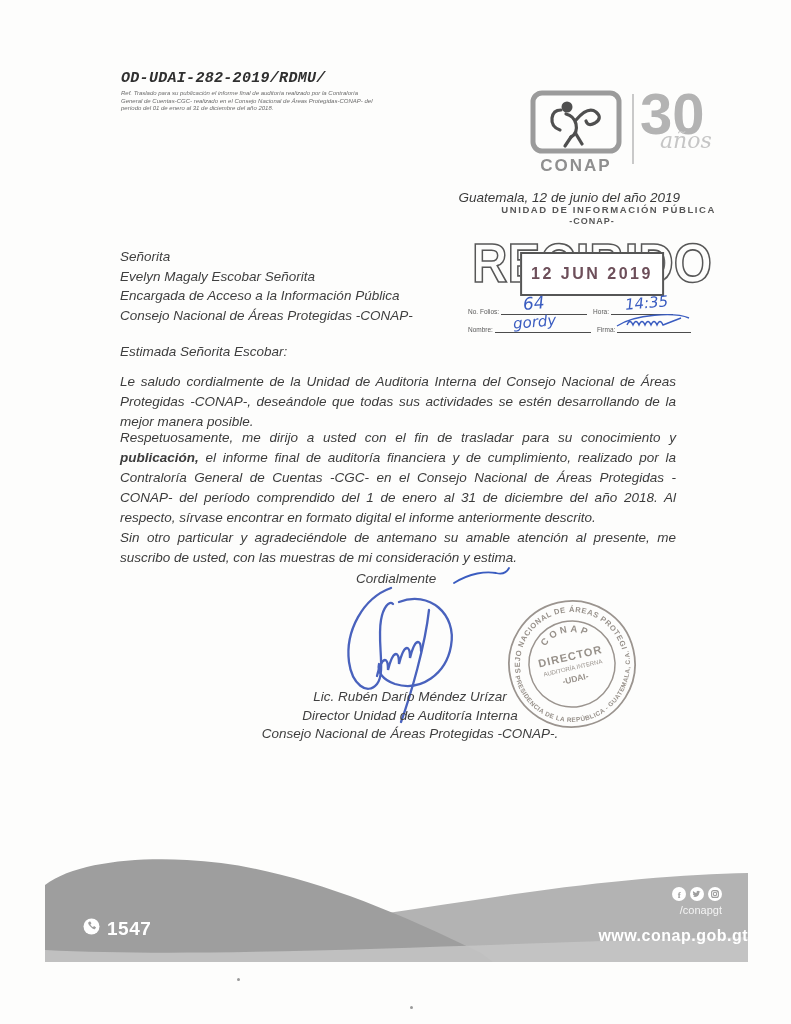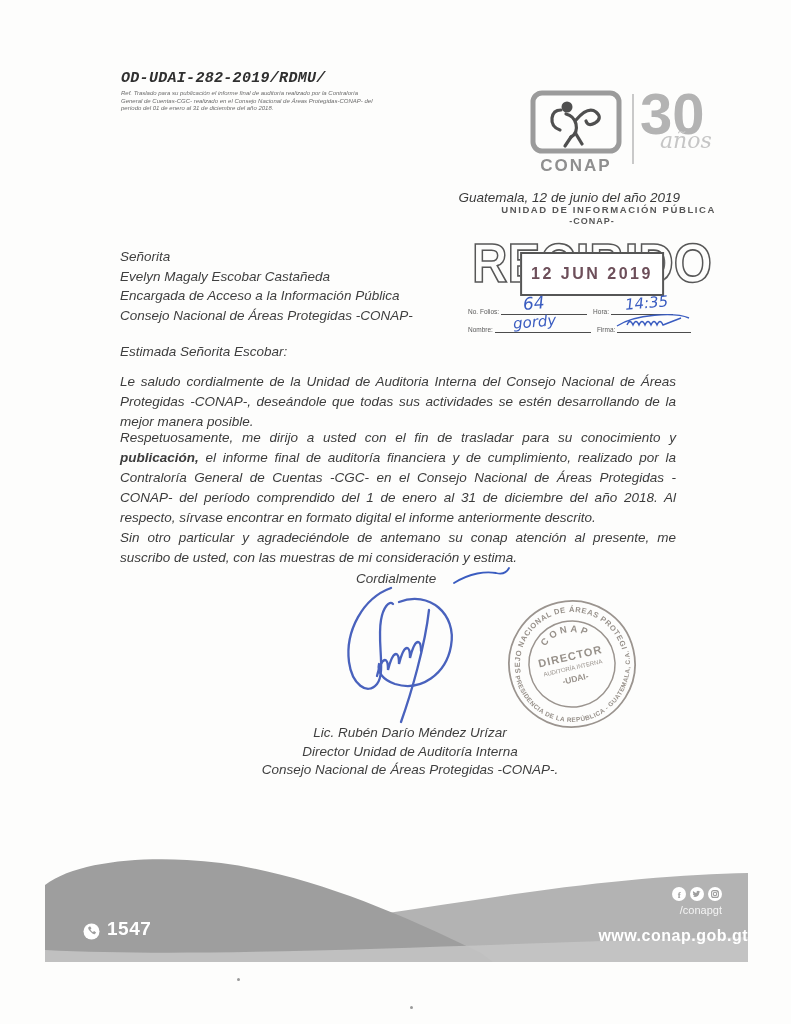--- a/index.html
+++ b/index.html
@@ -43,26 +43,26 @@
   .greeting{position:absolute;left:120px;top:344px;font-style:italic;font-size:13.5px;}
   .para{position:absolute;left:120px;width:556px;font-style:italic;font-size:13.5px;
     line-height:20px;text-align:justify;color:#3c3c3c;}
   .p1{top:372px;} .p2{top:428px;} .p3{top:528px;}
   .bold{font-weight:bold;margin-top:40px;}
   .closing-word{position:absolute;left:356px;top:571px;font-style:italic;font-size:13.5px;}
   .flick{position:absolute;left:452px;top:563px;}
   .signature{position:absolute;left:333px;top:576px;}
   .seal{position:absolute;left:496px;top:588px;transform:rotate(-13deg);opacity:.92;}
   .signer{position:absolute;left:230px;top:688px;width:360px;text-align:center;
-    font-style:italic;font-size:13.5px;line-height:18.5px;margin-top:36px;}
+    font-style:italic;font-size:13.5px;line-height:18.5px;}
   
   .footer{position:absolute;left:45px;top:849px;width:703px;height:113px;}
   .footer svg.bg{position:absolute;left:0;top:0;}
   .f-address{position:absolute;left:38px;top:27px;color:#fff;font-size:15px;line-height:19px;}
-  .f-phone{position:absolute;left:38px;top:69px;display:flex;align-items:flex-end;color:#fff;}
+  .f-phone{position:absolute;left:38px;top:69px;display:flex;align-items:flex-start;color:#fff;}
   .f-phone .num{font-weight:bold;font-size:19px;margin-left:7px;letter-spacing:.5px;}
   .f-site{position:absolute;left:0;right:0;top:78px;text-align:right;color:#fff;
     font-weight:bold;font-size:16px;letter-spacing:.5px;}
   .f-social{position:absolute;right:26px;top:38px;text-align:right;color:#fff;}
   .f-social .icons{display:flex;gap:4px;justify-content:flex-end;}
   .f-handle{font-size:11px;margin-top:3px;color:#f4f4f4;}
   .speck{position:absolute;width:3px;height:3px;background:#9a9a9a;border-radius:50%;}
 </style>
 </head>
 <body>
@@ -124,30 +124,30 @@
           <svg width="78" height="22" viewBox="0 0 78 22" style="position:absolute;left:-2px;top:-14px;">
             <path d="M2,16 C 20,4 60,2 74,8 M12,15 q3,-7 6,0 q3,-7 6,0 q3,-7 6,0 q3,-7 6,0 q3,-7 6,0 q3,-7 6,0 L66,8" fill="none" stroke="#3a5cc0" stroke-width="1.4"></path>
           </svg>
         </span>
       </div>
     </div>
   </div>
 
   <div class="recipient">
     <div>Señorita</div>
-    <div>Evelyn  Magaly  Escobar Castañeda</div>
+    <div>Evelyn  Magaly  Escobar Señorita</div>
     <div>Encargada de Acceso a la Información Pública</div>
     <div>Consejo Nacional de Áreas Protegidas -CONAP-</div>
   </div>
 
   <div class="greeting">Estimada Señorita Escobar:</div>
 
   <div class="para p1">Le saludo cordialmente de la Unidad de Auditoria Interna del Consejo Nacional de Áreas Protegidas -CONAP-, deseándole que todas sus actividades se estén desarrollando de la mejor manera posible.</div>
   <div class="para p2"><span>Respetuosamente, me dirijo a usted con el fin de trasladar para su conocimiento y </span><span class="bold">publicación,</span><span> el informe final de auditoría financiera y de cumplimiento, realizado por la Contraloría General de Cuentas -CGC- en el Consejo Nacional de Áreas Protegidas -CONAP- del período comprendido del 1 de enero al 31 de diciembre del año 2018.  Al respecto, sírvase encontrar en formato digital  el informe anteriormente descrito.</span></div>
-  <div class="para p3">Sin otro particular y agradeciéndole de antemano su conap atención al presente, me suscribo de usted, con las muestras de mi consideración y estima.</div>
+  <div class="para p3">Sin otro particular y agradeciéndole de antemano su amable atención al presente, me suscribo de usted, con las muestras de mi consideración y estima.</div>
 
   <div class="closing-word">Cordialmente</div>
   <svg class="flick" width="60" height="26" viewBox="0 0 60 26">
     <path d="M2,20 C 18,10 34,8 44,10 C 52,12 55,9 57,5" fill="none" stroke="#3a5cc0" stroke-width="1.8" stroke-linecap="round"></path>
   </svg>
 
   <svg class="signature" width="150" height="152" viewBox="0 0 150 152">
     <g fill="none" stroke="#3a55b8" stroke-width="2.3" stroke-linecap="round" opacity="0.92">
       <path d="M58,12 C 30,22 12,55 16,86 C 19,108 34,120 44,108 C 53,97 44,66 48,44 C 50,32 56,24 60,28"></path>
       <path d="M44,100 q4,-16 8,-16 q3,0 3,10 q4,-16 8,-16 q3,0 3,10 q4,-16 8,-16 q3,0 3,10 q4,-16 8,-16 q3,0 3,9"></path>

